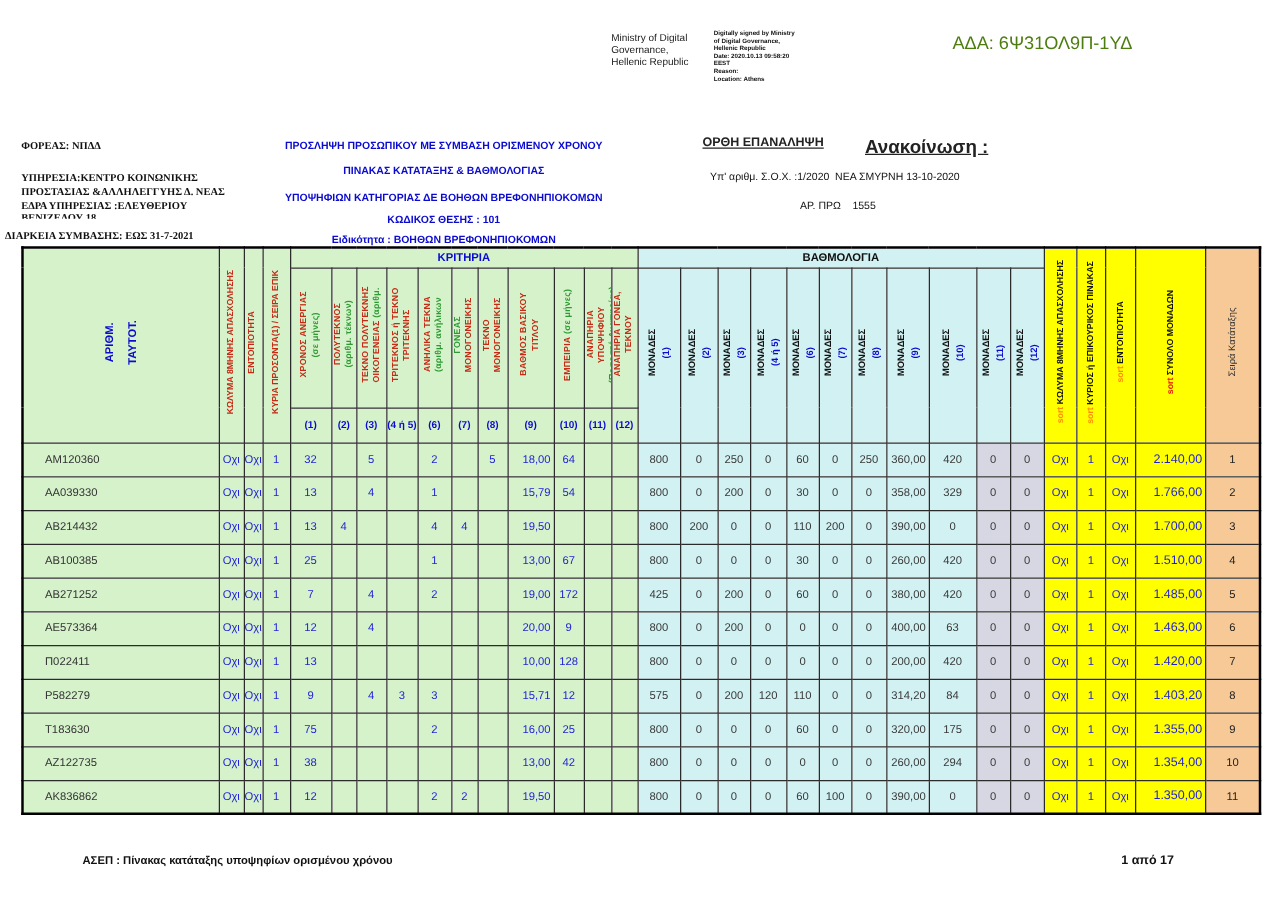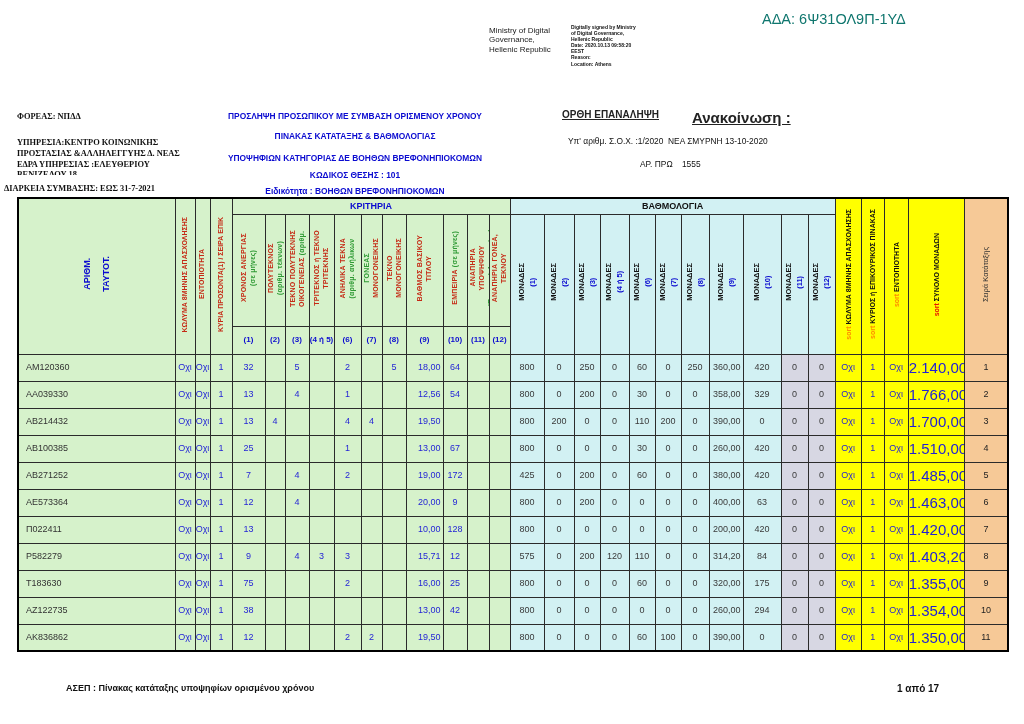--- a/index.html
+++ b/index.html
@@ -8,21 +8,21 @@
     font-family:"Liberation Sans", sans-serif; color:#222; overflow:hidden;
   }
   .abs { position:absolute; }
   .pre { white-space:pre-line; }
   .b { font-weight:bold; }
   .u { text-decoration:underline; }
   .c-red { color:#c52a15; }
   .c-grn { color:#2f9a34; }
 
   
-  .ada { left:762px; top:11px; font-size:14.5px; color:#0f766e; }
+  .ada { left:762px; top:27px; font-size:14.5px; color:#4d7c0f; }
   .min-name { left:489px; top:26px; font-size:8px; line-height:1.18; color:#222; }
   .min-det  { left:571px; top:24px; font-size:5px; line-height:1.22; font-weight:bold; color:#111; width:80px; }
   .org-line { font-size:8.4px; font-weight:bold; color:#111;font-family:Liberation Serif, serif; }
   .foreas { left:17px; top:112px; }
   .ypiresia { left:17px; top:137px; line-height:11px; }
   .edra-clip { left:17px; top:170px; height:5px; overflow:hidden; }
   .diarkeia { left:4px; top:184px; }
   .title-line { left:200px; width:310px; text-align:center; font-size:8.4px; font-weight:bold; color:#0b0bd0; }
   .t1 { top:111px; } .t2 { top:131px; } .t3 { top:153px; } .t4 { top:170px; } .t5 { top:186px; }
   .orthi { left:562px; top:109px; font-size:10px; }
@@ -67,26 +67,26 @@
   .unit-rot { font-size:7.5px; color:#111; line-height:1.5; }
   .unit-rot .num { color:#0b0bd0; }
   .sort-rot { font-size:7px; color:#111; line-height:1.3; }
   .sort-word  { color:#ff8a00; }
   .sort-word-red { color:#e81100; }
   .rank-rot { font-size:7.5px; font-weight:normal; color:#333; }
 
   .numrow { font-size:8px; font-weight:bold; color:#0b0bd0; text-align:center; line-height:1.15; vertical-align:middle; }
 
   td { font-size:9px; vertical-align:middle; line-height:1; }
-  .td-id   { text-align:left; padding-left:7px; color:#333; }
+  .td-id   { text-align:left; padding-left:17px; color:#333; }
   .td-c    { text-align:center; }
   .td-r    { text-align:right; padding-right:2px; }
   .td-blue { color:#1f1fd6; }
   .td-unit { color:#3a3a3a; }
-  .td-total{ font-size:15px; }
+  .td-total{ font-size:10px; }
   .td-rank { color:#222; }
 </style>
 </head>
 <body>
 
 <div class="abs ada">ΑΔΑ: 6Ψ31ΟΛ9Π-1ΥΔ</div>
 
 <div class="abs min-name pre">Ministry of Digital
 Governance,
 Hellenic Republic</div>
@@ -243,21 +243,21 @@
           <td class="td-c td-blue bg-green">Οχι</td>
           <td class="td-c td-blue bg-green">Οχι</td>
           <td class="td-c td-blue bg-green">1</td>
           <td class="td-blue bg-green td-c">13</td>
           <td class="td-blue bg-green td-c"></td>
           <td class="td-blue bg-green td-c">4</td>
           <td class="td-blue bg-green td-c"></td>
           <td class="td-blue bg-green td-c">1</td>
           <td class="td-blue bg-green td-c"></td>
           <td class="td-blue bg-green td-c"></td>
-          <td class="td-blue bg-green td-r">12,56</td>
+          <td class="td-blue bg-green td-r">15,79</td>
           <td class="td-blue bg-green td-c">54</td>
           <td class="td-blue bg-green td-c"></td>
           <td class="td-blue bg-green td-c"></td>
           <td class="td-unit bg-cyan td-c">800</td>
           <td class="td-unit bg-cyan td-c">0</td>
           <td class="td-unit bg-cyan td-c">200</td>
           <td class="td-unit bg-cyan td-c">0</td>
           <td class="td-unit bg-cyan td-c">30</td>
           <td class="td-unit bg-cyan td-c">0</td>
           <td class="td-unit bg-cyan td-c">0</td>

